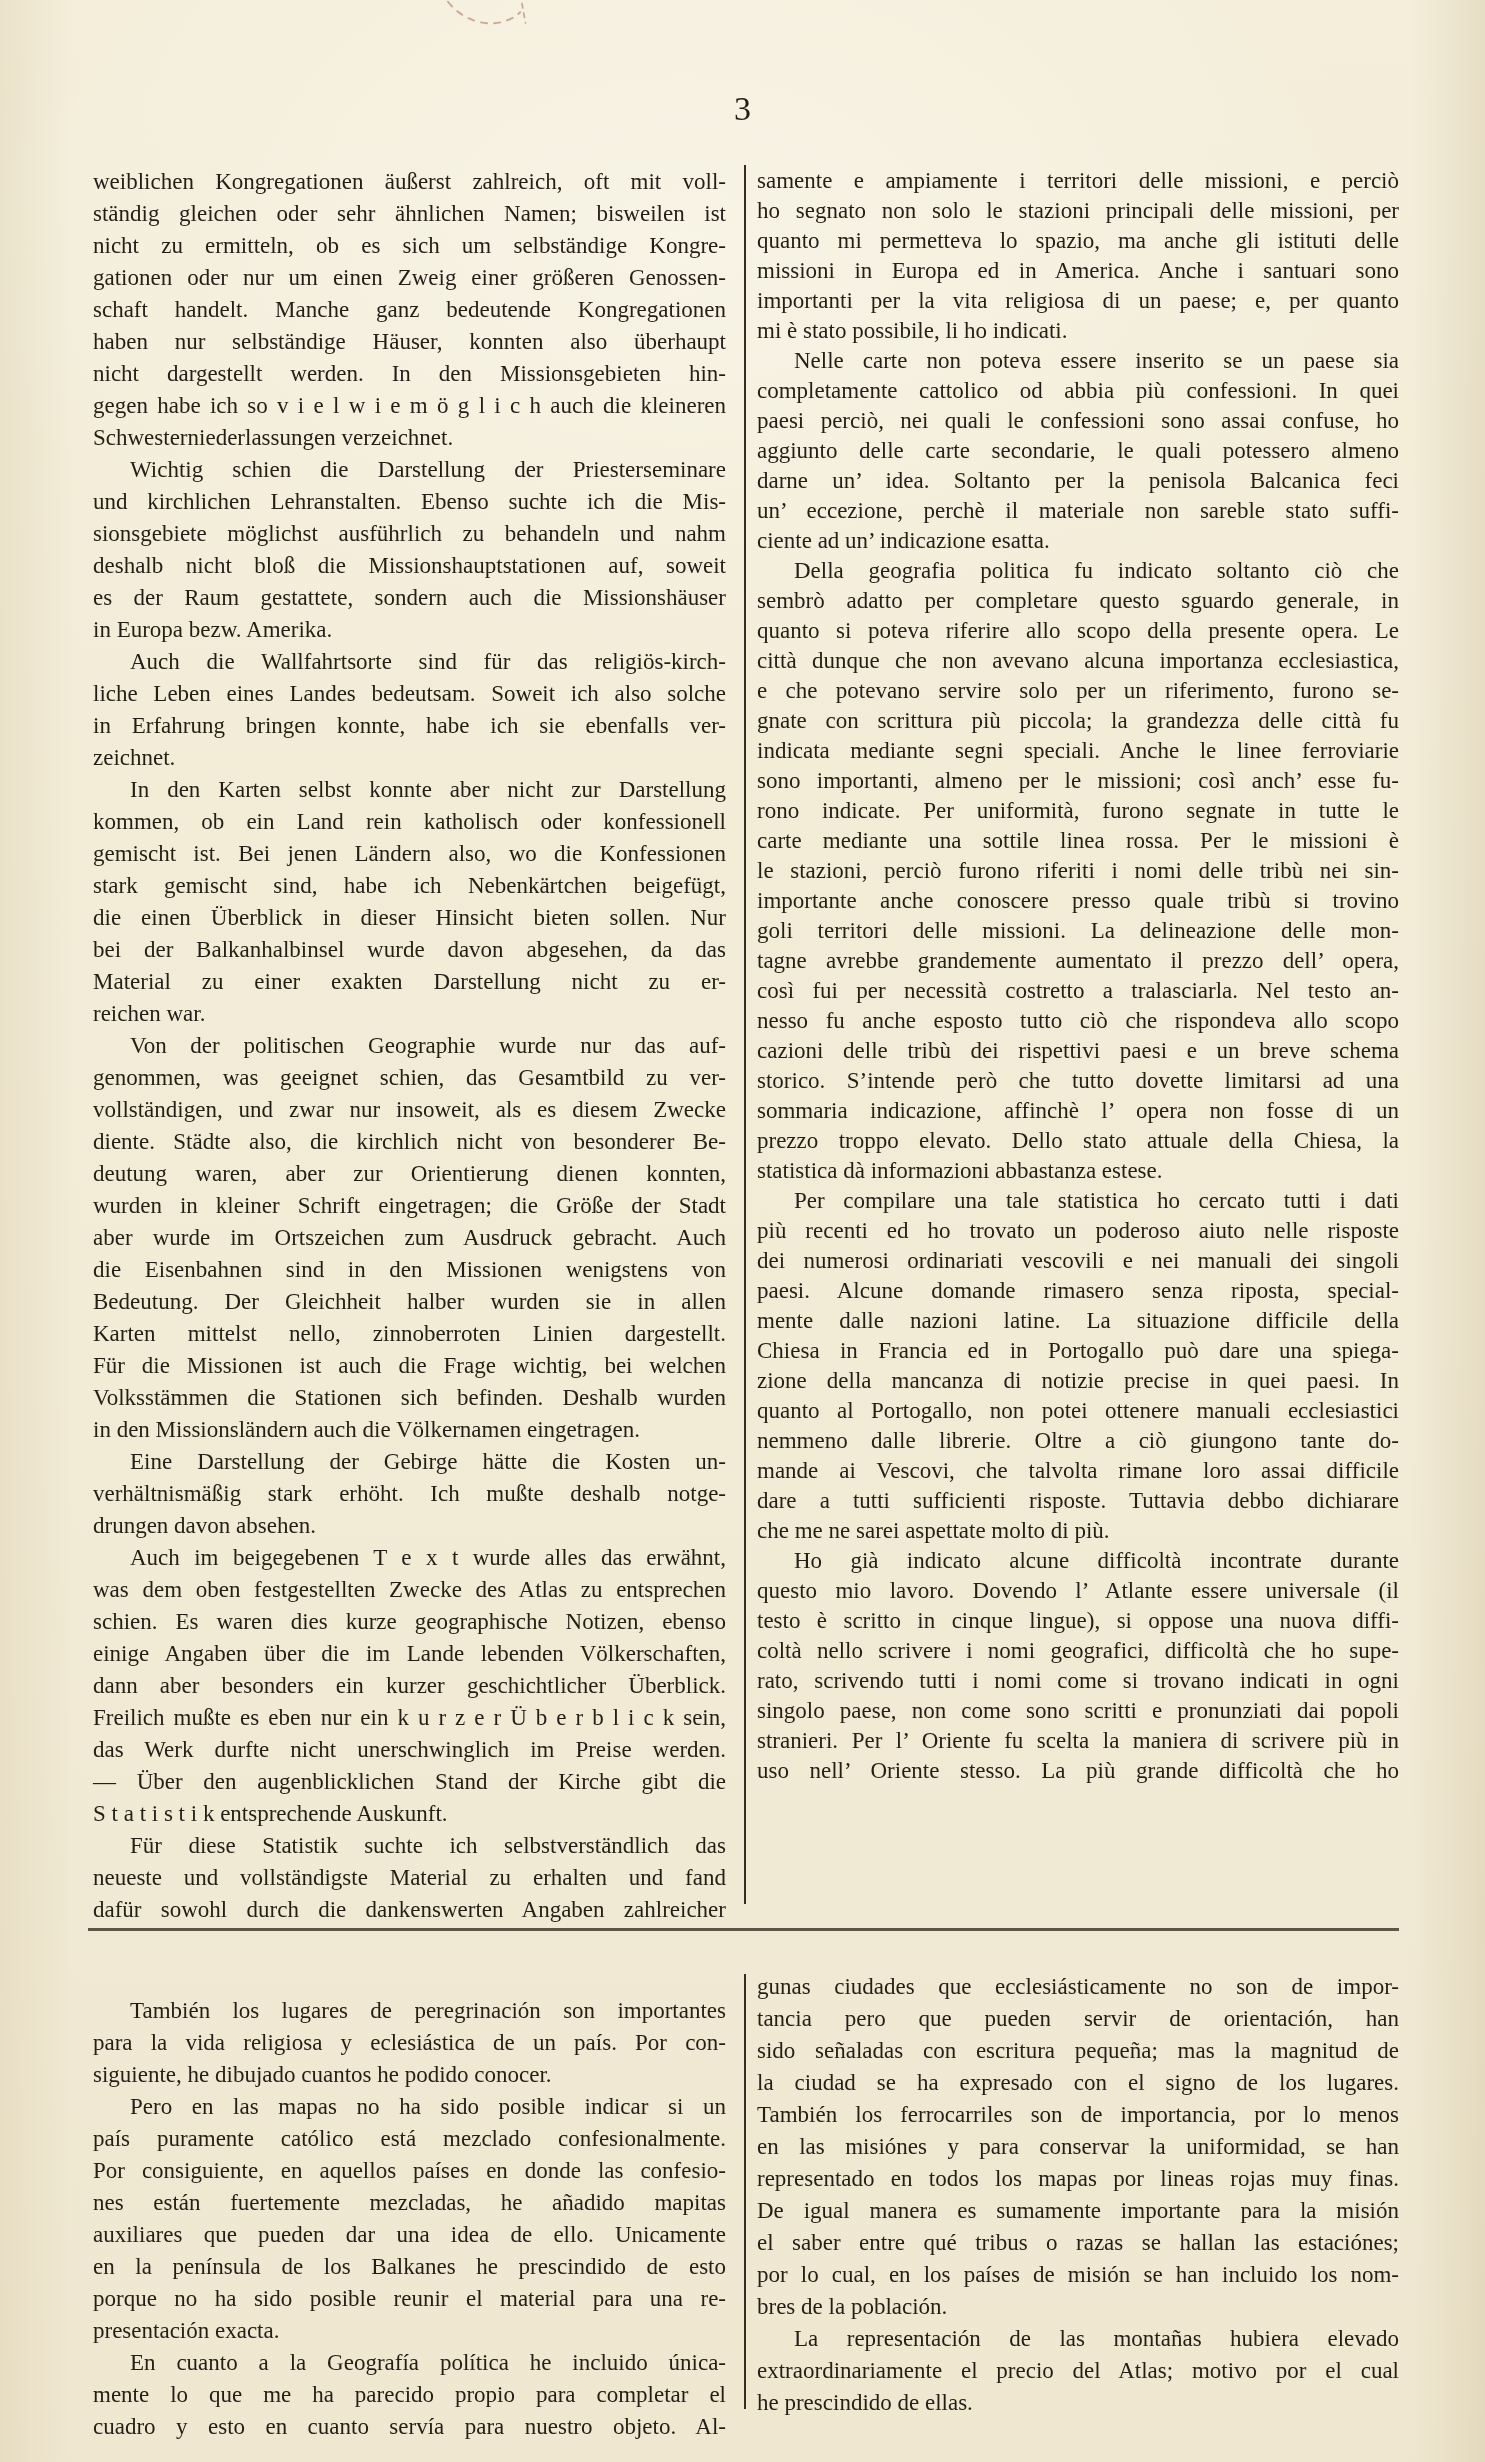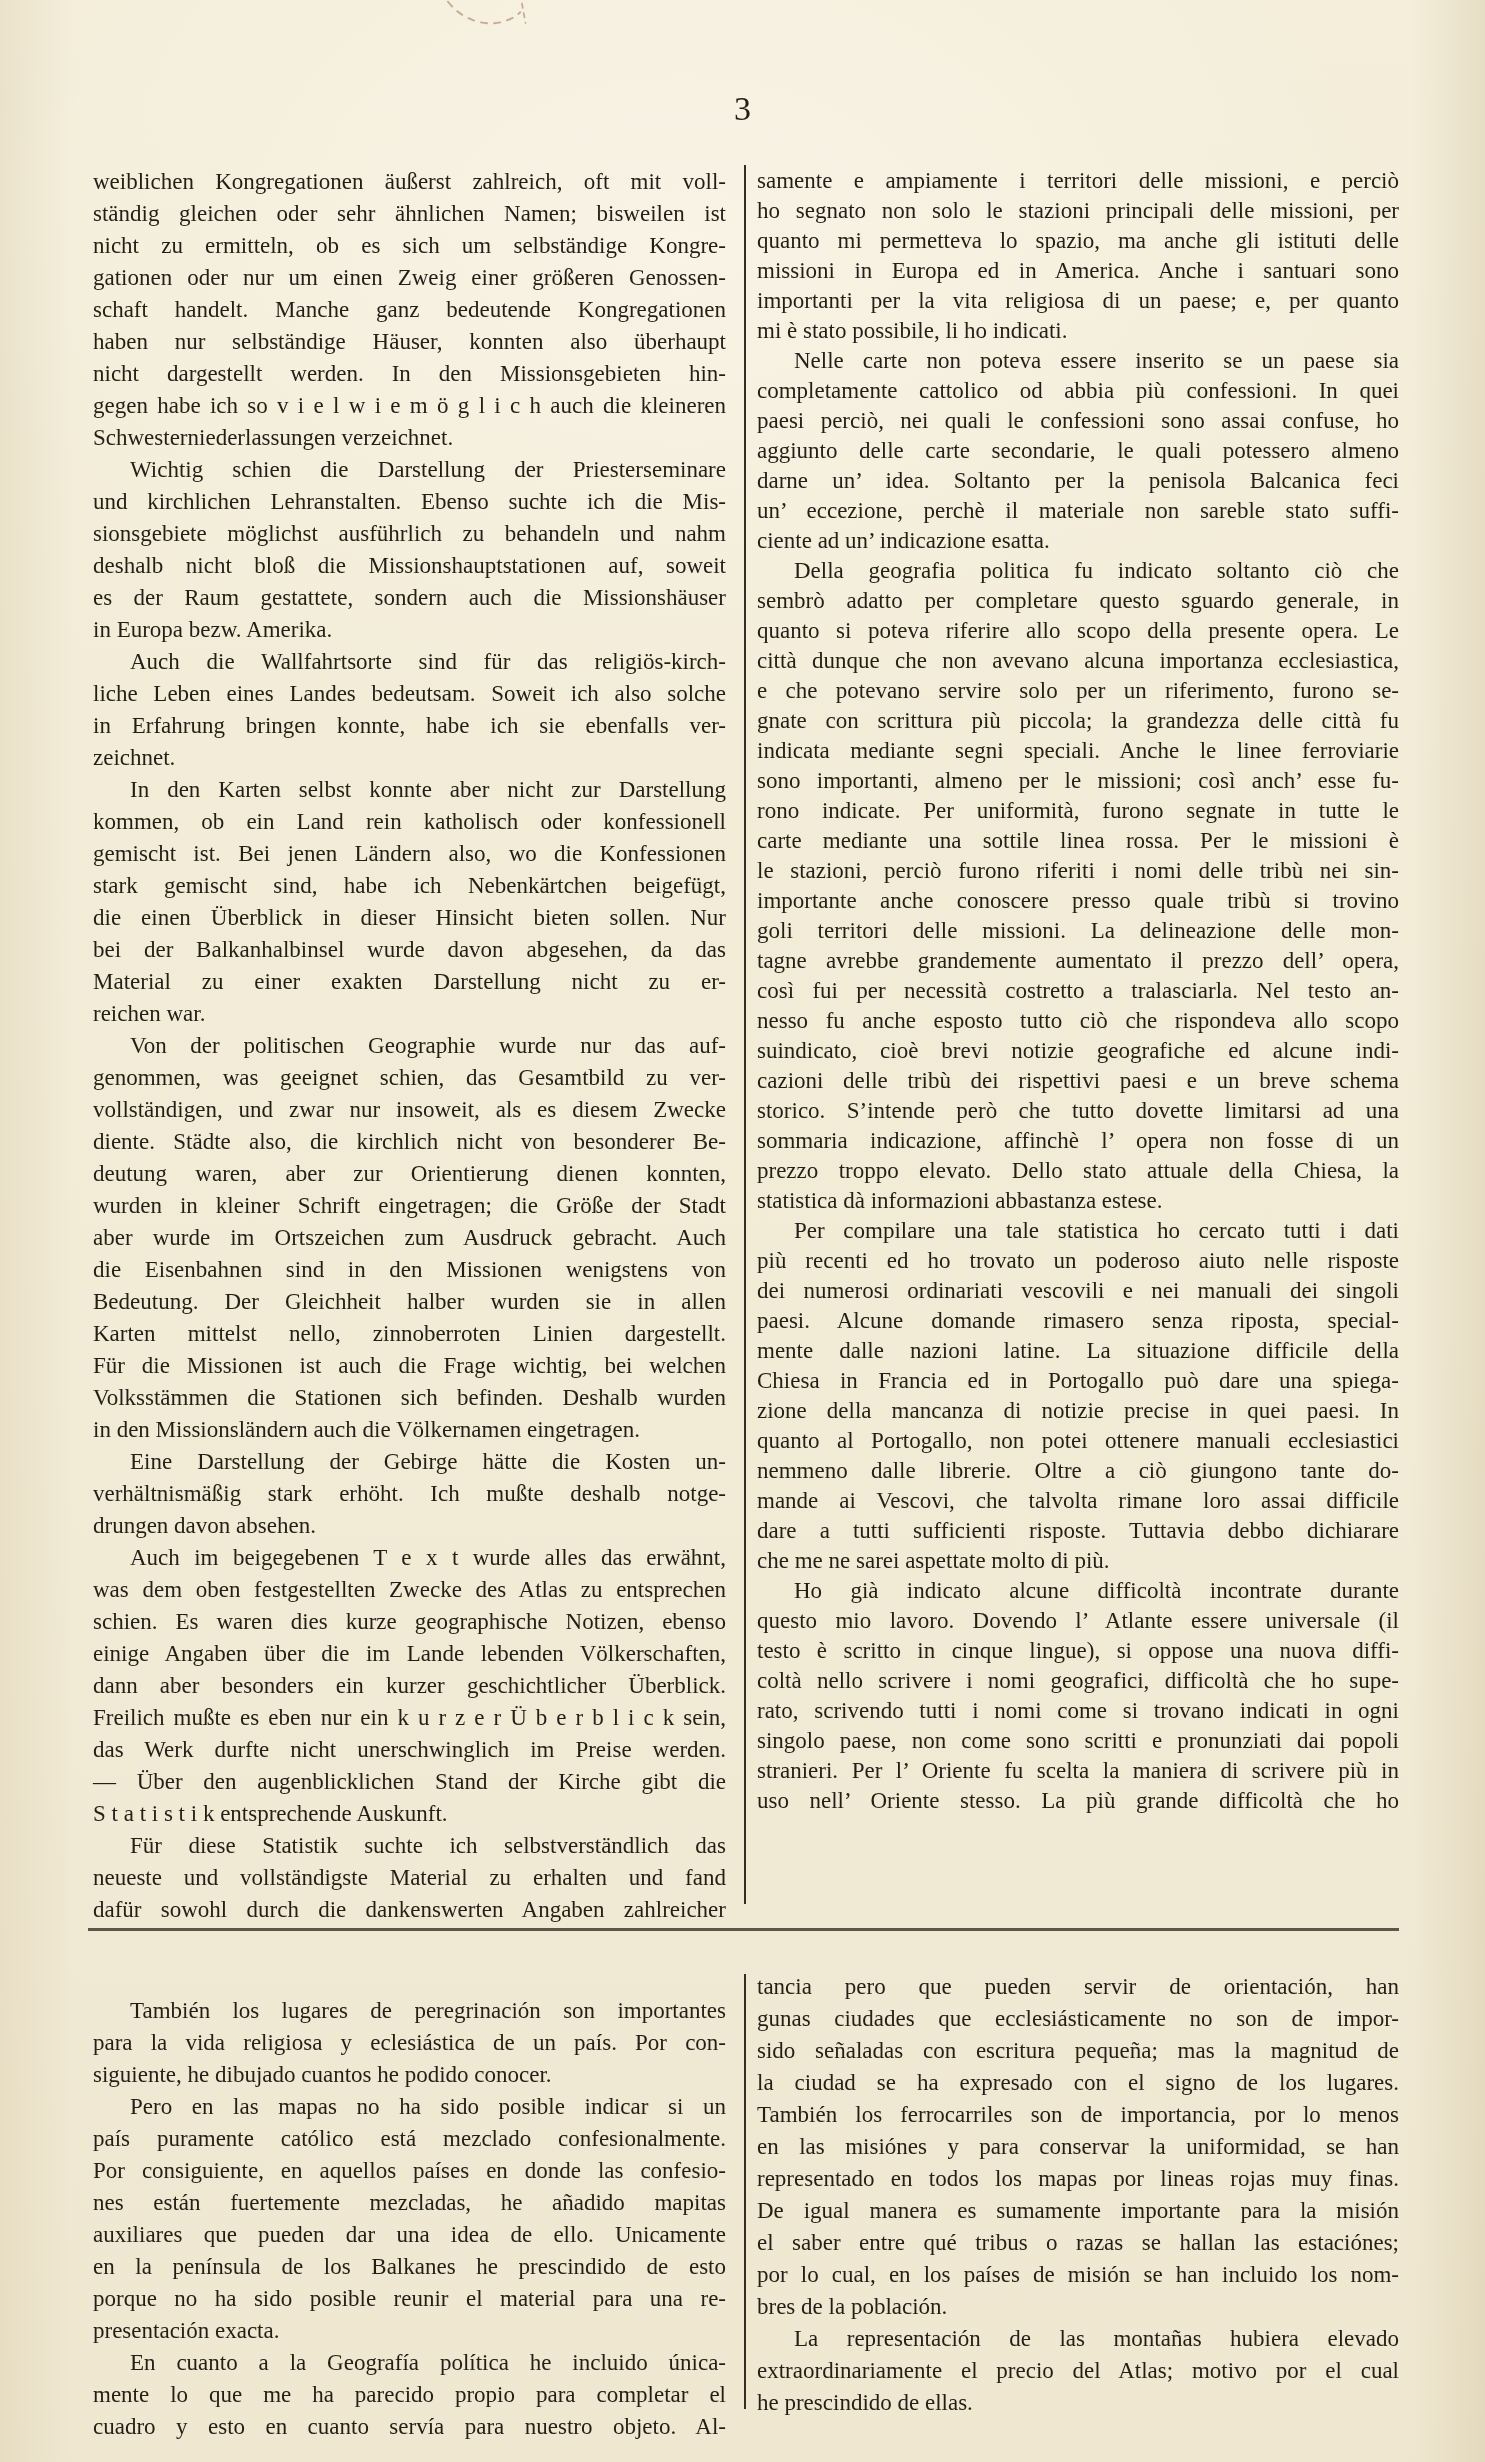--- a/index.html
+++ b/index.html
@@ -137,21 +137,20 @@
       <div class="ln">indicata mediante segni speciali.  Anche le linee ferroviarie</div>
       <div class="ln">sono importanti, almeno per le missioni; così anch’ esse fu-</div>
       <div class="ln">rono indicate.  Per uniformità, furono segnate in tutte le</div>
       <div class="ln">carte mediante una sottile linea rossa.  Per le missioni è</div>
       <div class="ln">le stazioni, perciò furono riferiti i nomi delle tribù nei sin-</div>
       <div class="ln">importante anche conoscere presso quale tribù si trovino</div>
       <div class="ln">goli territori delle missioni.  La delineazione delle mon-</div>
       <div class="ln">tagne avrebbe grandemente aumentato il prezzo dell’ opera,</div>
       <div class="ln">così fui per necessità costretto a tralasciarla.  Nel testo an-</div>
       <div class="ln">nesso fu anche esposto tutto ciò che rispondeva allo scopo</div>
-      <div class="ln">suindicato, cioè brevi notizie geografiche ed alcune indi-</div>
       <div class="ln">cazioni delle tribù dei rispettivi paesi e un breve schema</div>
       <div class="ln">storico.  S’intende però che tutto dovette limitarsi ad una</div>
       <div class="ln">sommaria indicazione, affinchè l’ opera non fosse di un</div>
       <div class="ln">prezzo troppo elevato.  Dello stato attuale della Chiesa, la</div>
       <div class="ln pend">statistica dà informazioni abbastanza estese.</div>
       <div class="ln ind">Per compilare una tale statistica ho cercato tutti i dati</div>
       <div class="ln">più recenti ed ho trovato un poderoso aiuto nelle risposte</div>
       <div class="ln">dei numerosi ordinariati vescovili e nei manuali dei singoli</div>
       <div class="ln">paesi.  Alcune domande rimasero senza riposta, special-</div>
       <div class="ln">mente dalle nazioni latine.  La situazione difficile della</div>
@@ -187,22 +186,22 @@
       <div class="ln">porque no ha sido posible reunir el material para una re-</div>
       <div class="ln pend">presentación exacta.</div>
       <div class="ln ind">En cuanto a la Geografía política he incluido única-</div>
       <div class="ln">mente lo que me ha parecido propio para completar el</div>
       <div class="ln">cuadro y esto en cuanto servía para nuestro objeto.  Al-</div>
     </div>
 
   <div class="vrule bottom"></div>
 
   <div class="col br-es">
+      <div class="ln">gunas ciudades que ecclesiásticamente no son de impor-</div>
       <div class="ln">tancia pero que pueden servir de orientación, han</div>
-      <div class="ln">gunas ciudades que ecclesiásticamente no son de impor-</div>
       <div class="ln">sido señaladas con escritura pequeña; mas la magnitud de</div>
       <div class="ln">la ciudad se ha expresado con el signo de los lugares.</div>
       <div class="ln">También los ferrocarriles son de importancia, por lo menos</div>
       <div class="ln">en las misiónes y para conservar la uniformidad, se han</div>
       <div class="ln">representado en todos los mapas por lineas rojas muy finas.</div>
       <div class="ln">De igual manera es sumamente importante para la misión</div>
       <div class="ln">el saber entre qué tribus o razas se hallan las estaciónes;</div>
       <div class="ln">por lo cual, en los países de misión se han incluido los nom-</div>
       <div class="ln pend">bres de la población.</div>
       <div class="ln ind">La representación de las montañas hubiera elevado</div>

